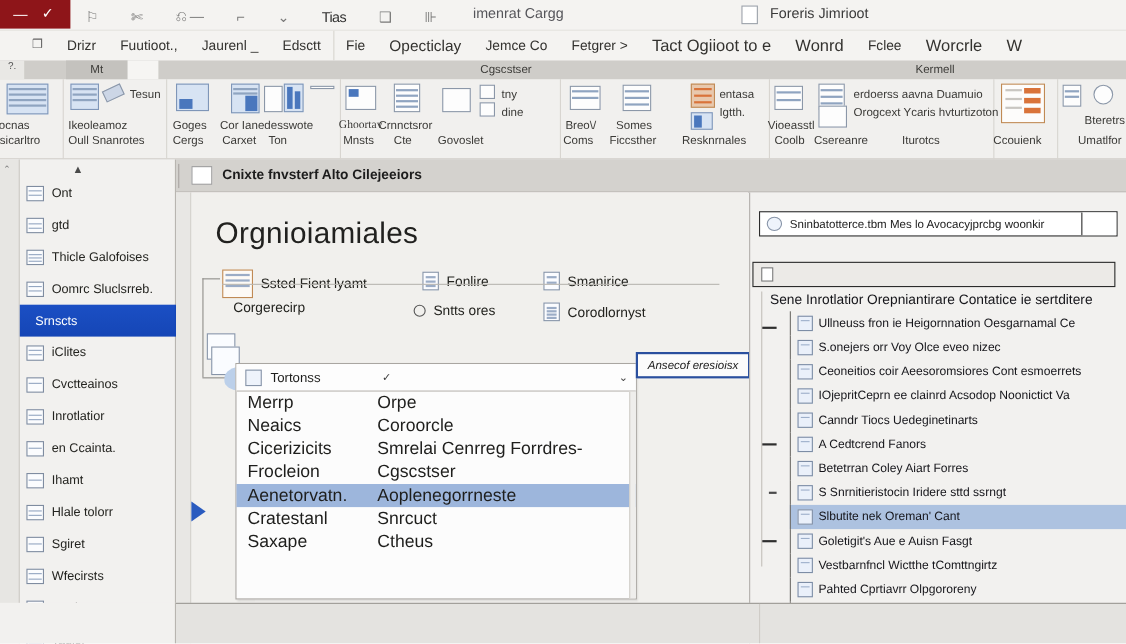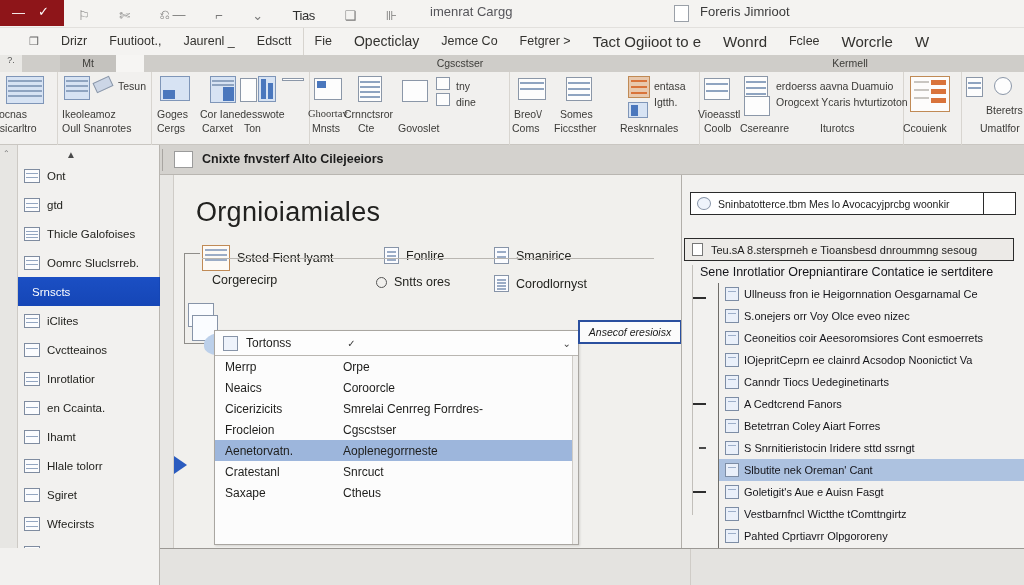--- a/index.html
+++ b/index.html
@@ -187,21 +187,21 @@
     position: relative; height: 25px; border-bottom: 1px solid #b9b6b1;
     display: flex; align-items: center; padding-left: 8px; gap: 8px;
     font-size: 12px; color: #1e1e1c; background: #fdfdfd;
   }
   .dd-head .hic { width:15px; height:15px; border:1px solid #8794a8; background:#eef3fb; }
   .dd-head .h2 { margin-left: 48px; }
   .dd-head .chk { color:#3a3a3a; font-size:10px; }
   .dd-head .arrow { position:absolute; right:7px; font-size:10px; color:#444; }
   .dd-row {
     height: 21px; display: flex; align-items: center;
-    font-size: 12px; color: #1e1e1c; padding-left: 10px;
+    font-size: 16px; color: #1e1e1c; padding-left: 10px;
   }
   .dd-row .c1 { width: 118px; }
   .dd-row.sel { background: #9db6dc; }
   .dd-scroll {
     position:absolute; right:0; top:25px; width:6px; bottom:0; background:#efeeec;
     border-left:1px solid #cfccc7;
   }
 
   
   .callout {
@@ -693,21 +693,20 @@
     <div class="rp-vrail"></div>
 
     <div class="rp-box" style="left:8px;top:17px;width:326px;height:23px;">
       <span class="bic" style="border-radius:50%;"></span>
       <span>Sninbatotterce.tbm Mes lo Avocacyjprcbg woonkir</span>
       <span class="endcell"></span>
     </div>
 
     <div class="rp-head2">
       <span class="cup"></span>
-      <span>Teu.sA 8.stersprneh e Tioansbesd dnroummng sesoug</span>
     </div>
 
     <div class="rp-title3">Sene Inrotlatior Orepniantirare Contatice ie sertditere</div>
 
     <div class="rp-tree">
       <div class="rp-node">
         <span class="rp-dash" style="top:14px;"></span>
         <span class="nic">
             <i></i>
           </span>

